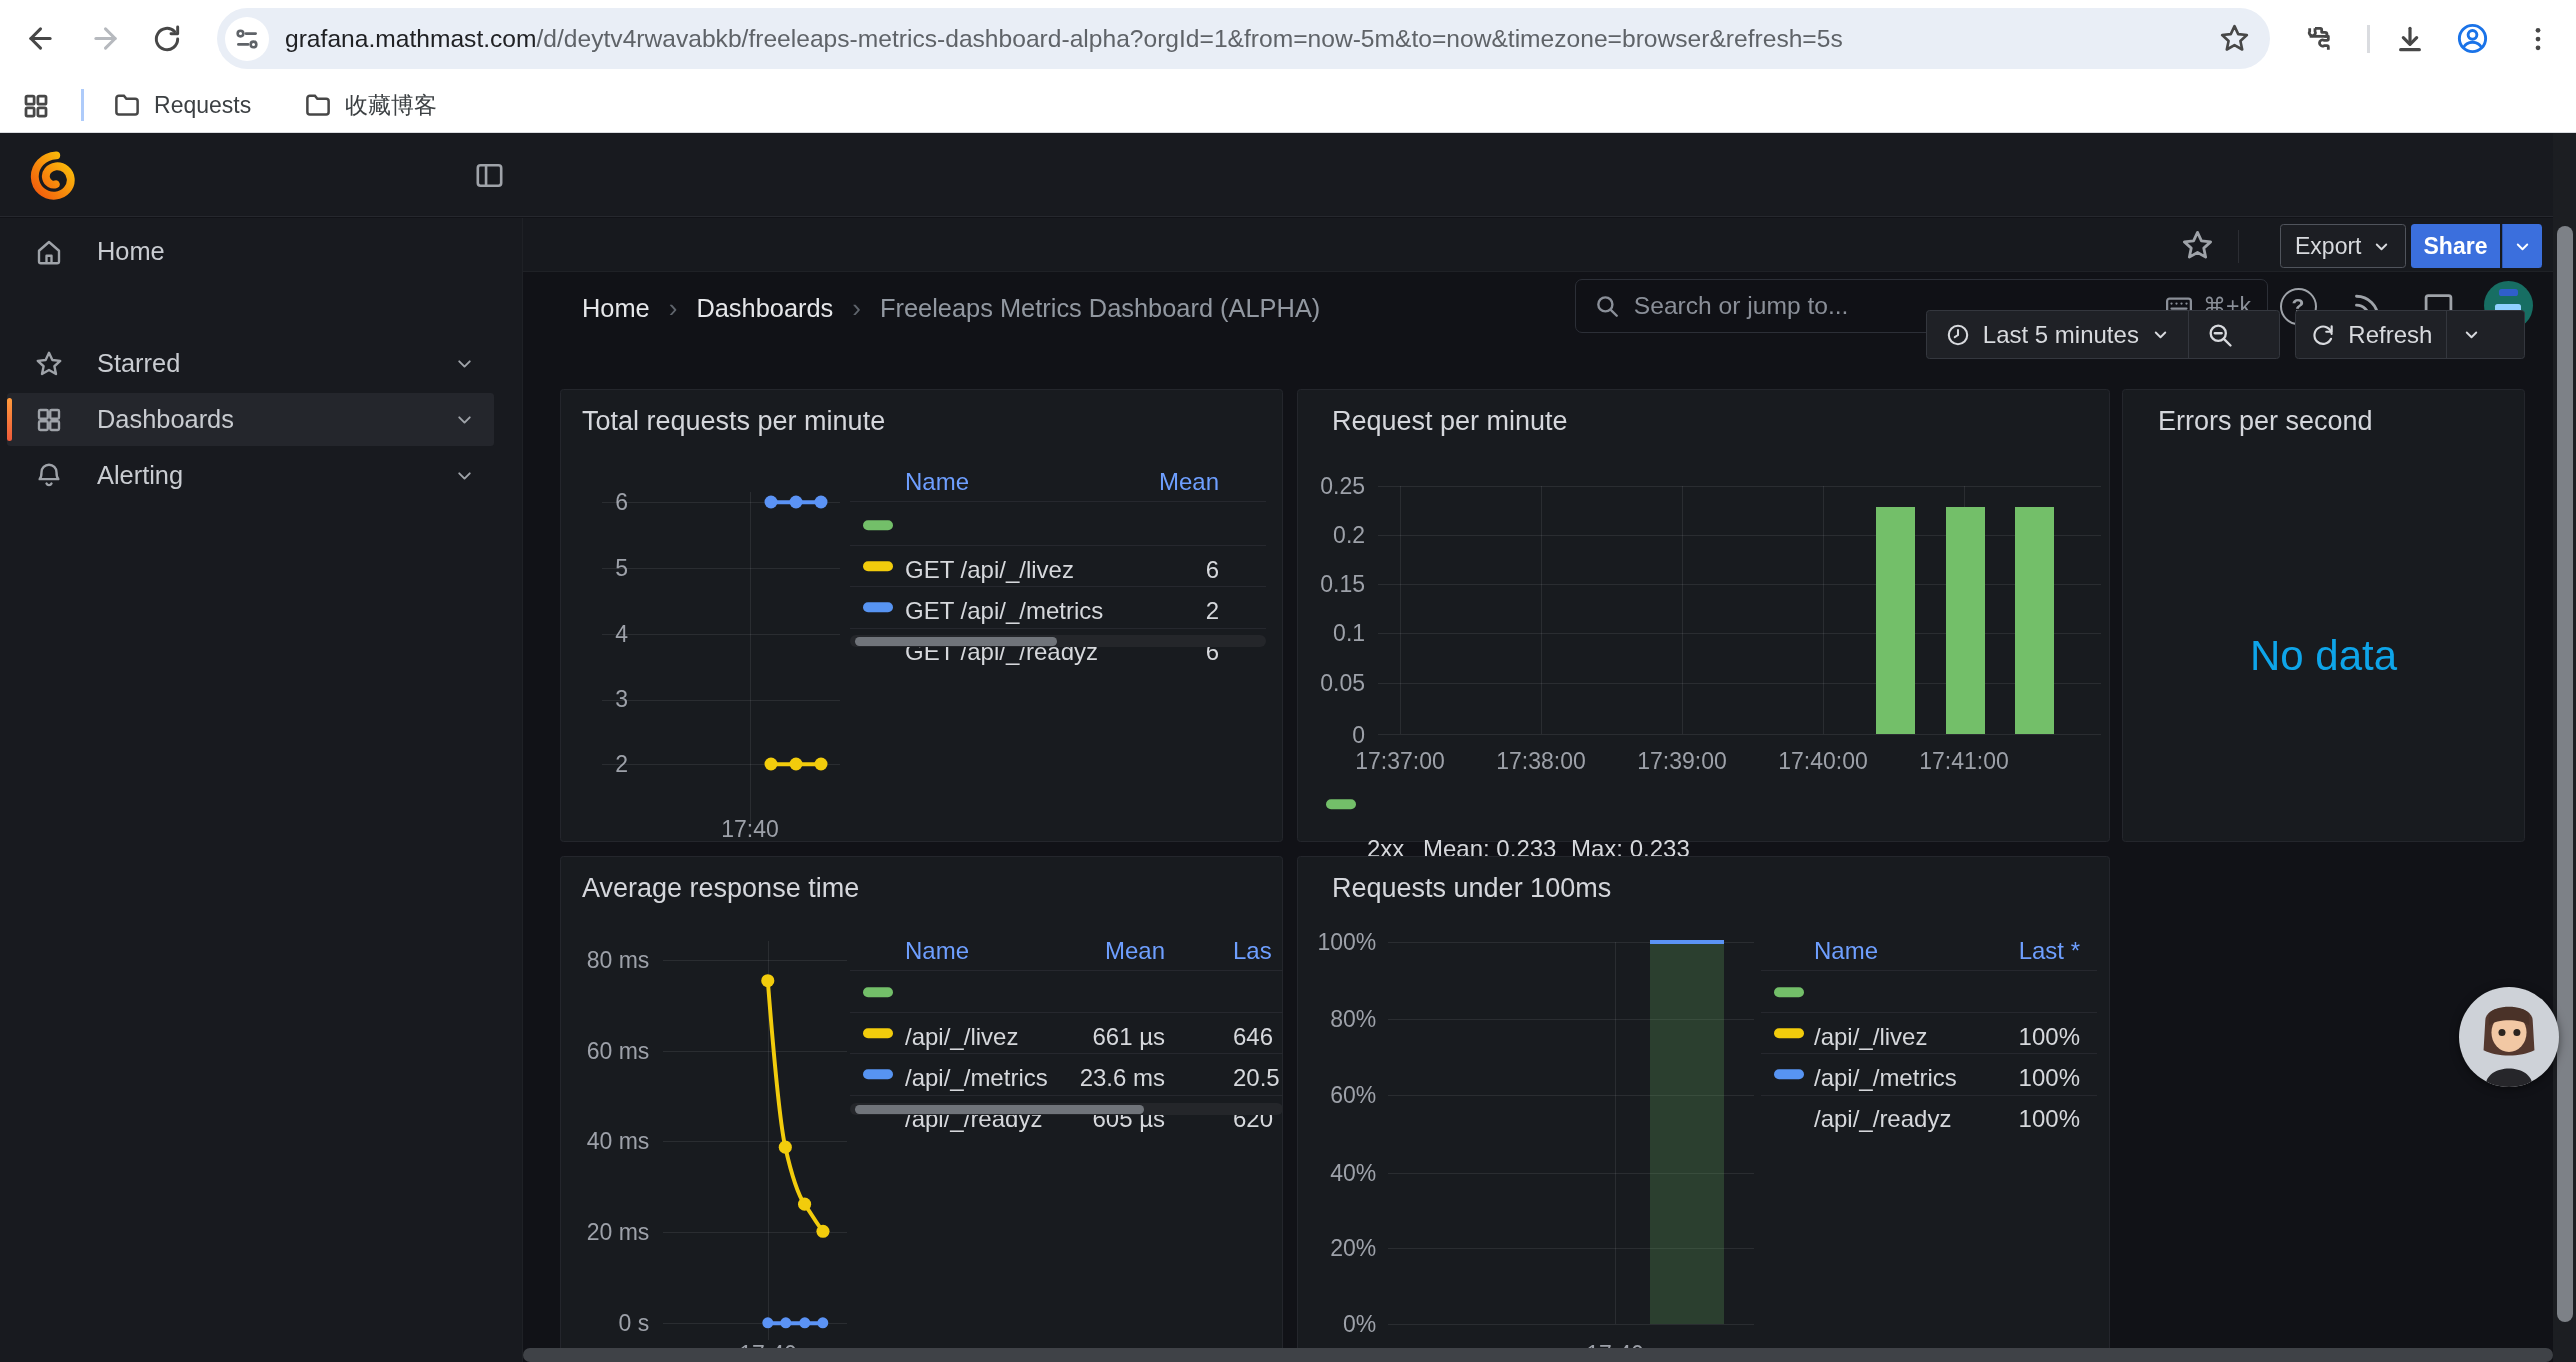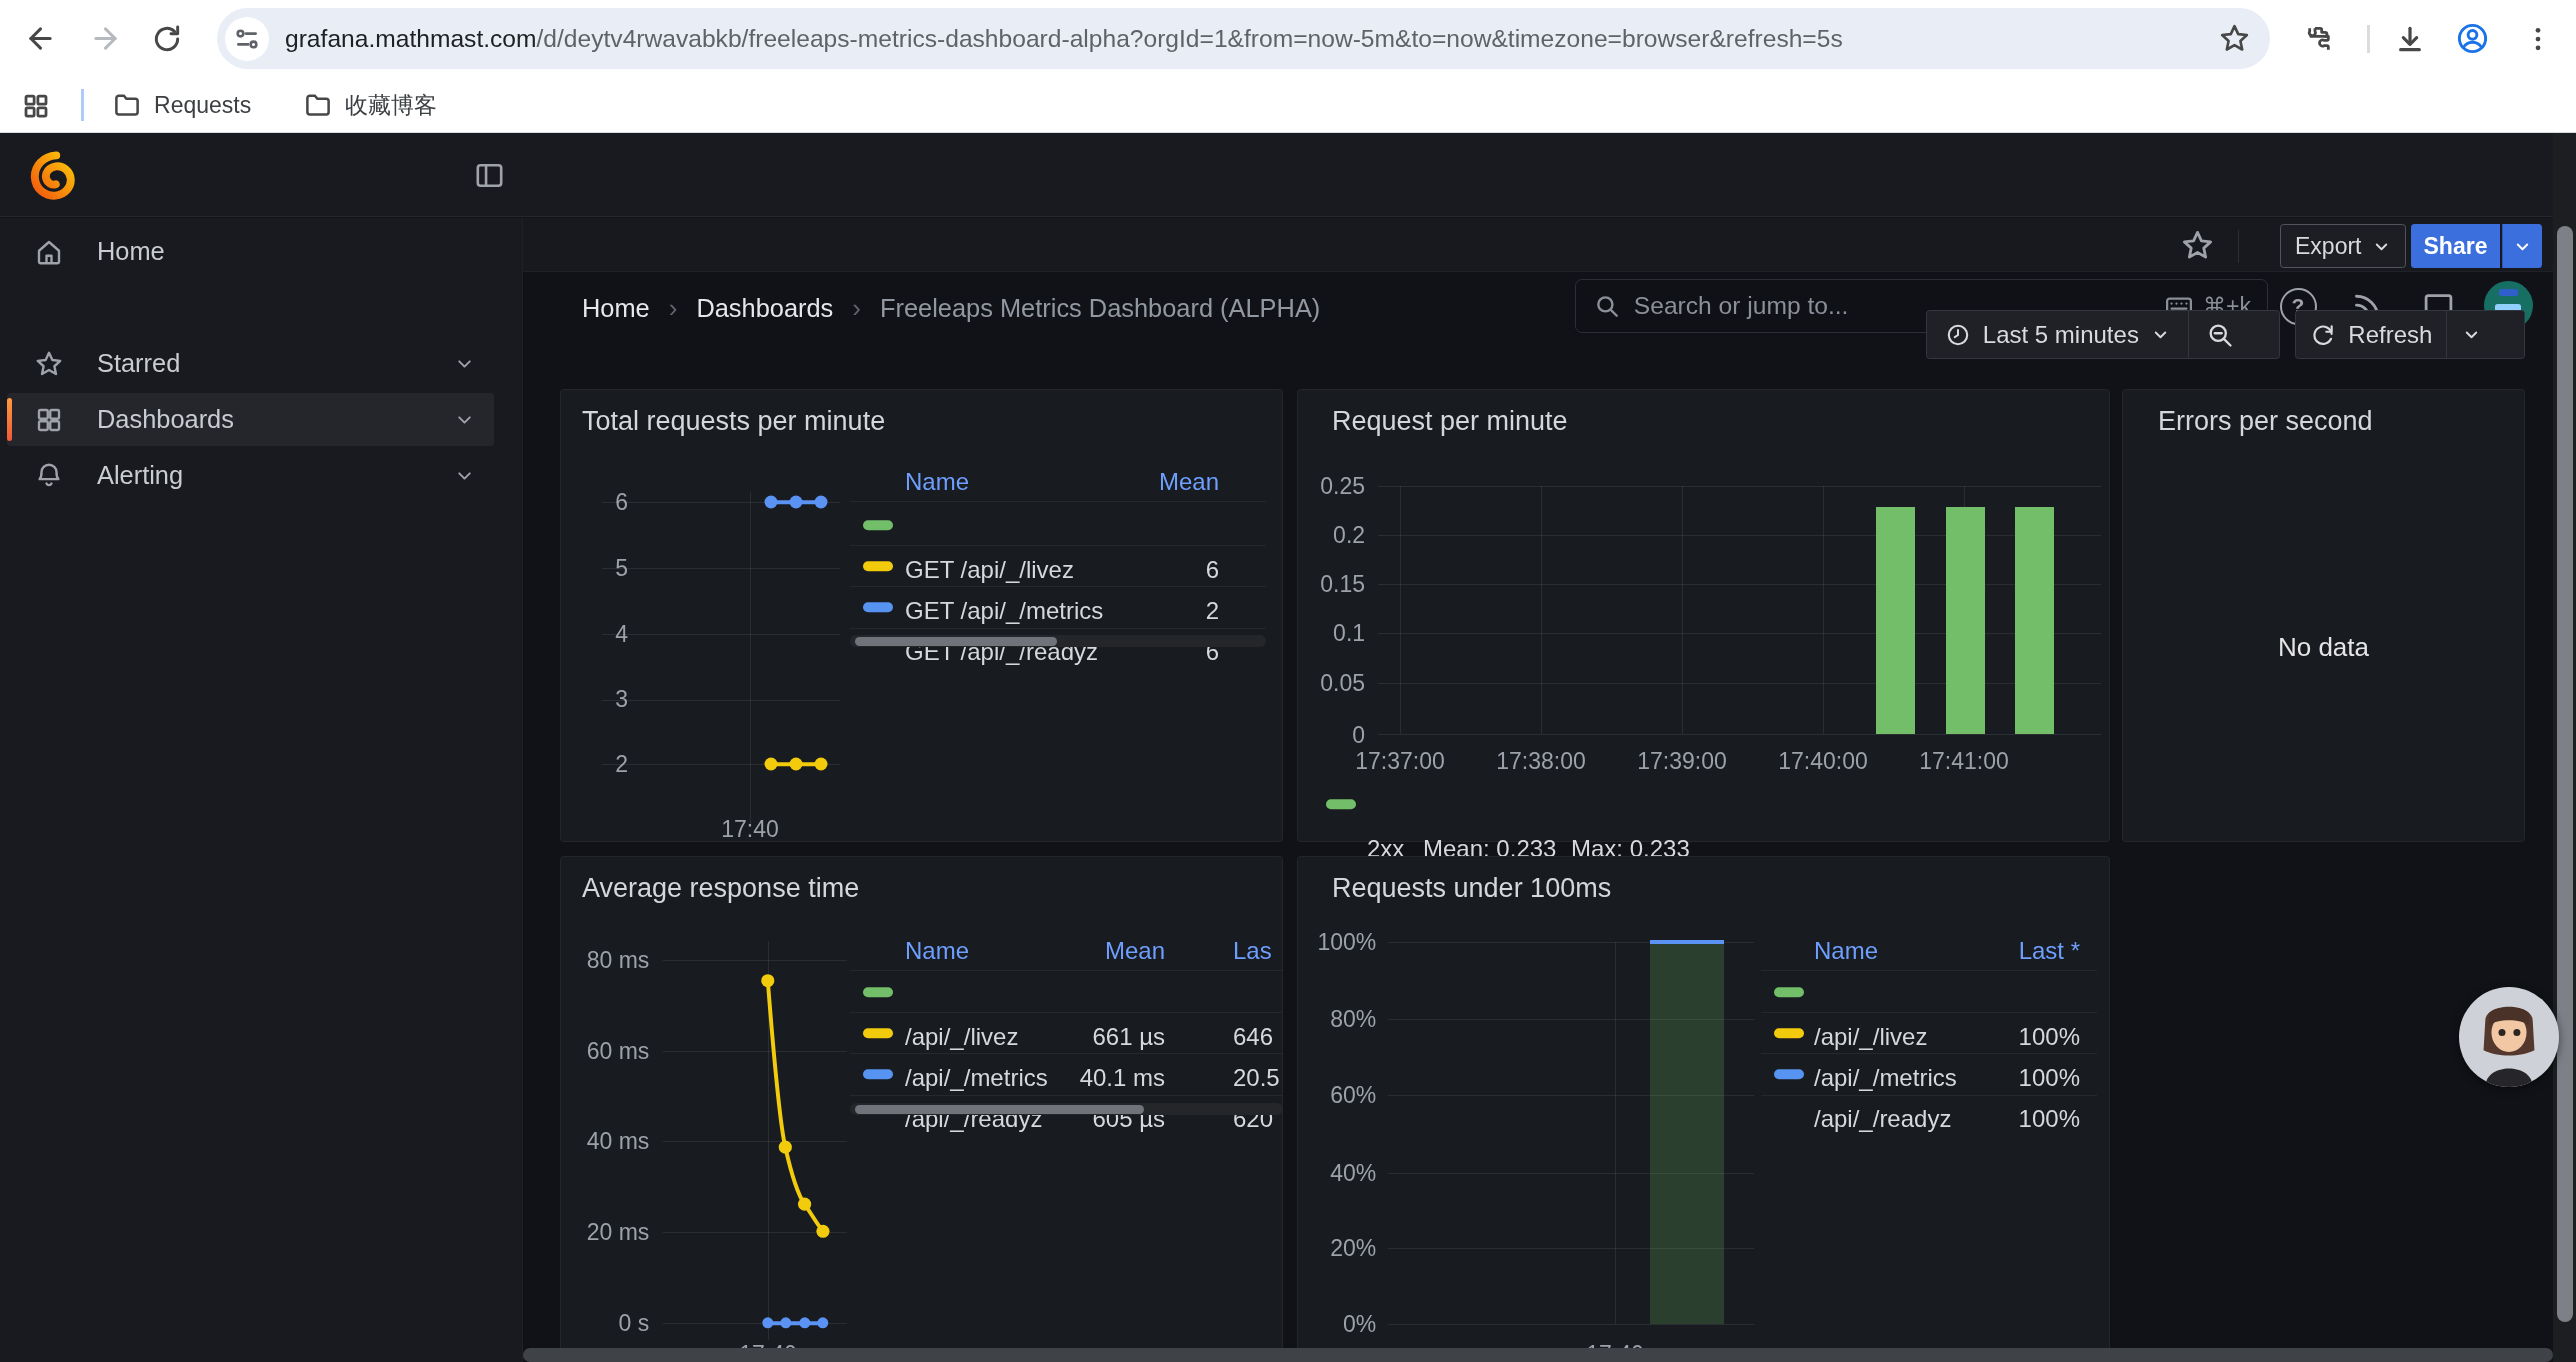--- a/index.html
+++ b/index.html
@@ -53,21 +53,21 @@
   .gridh{position:absolute;height:0.9px;background:rgba(204,204,220,0.10);}
   .gridv{position:absolute;width:0.9px;background:rgba(204,204,220,0.10);}
   .dot{position:absolute;width:13px;height:13px;border-radius:50%;transform:translate(-50%,-50%);}
   .seg{position:absolute;height:3.5px;border-radius:1.8px;transform:translateY(-50%);}
   .lgd-h{position:absolute;color:#6e9fff;font-weight:500;font-size:24px;line-height:26px;}
   .lgd-t{position:absolute;color:#d6d8dc;font-size:24px;line-height:26px;white-space:nowrap;margin-top:45px;}
   .lgd-div{position:absolute;height:0.9px;background:#26282e;}
   .pill{position:absolute;width:30px;height:9.6px;border-radius:5.3px;transform:translateY(-50%);}
   .sbar{position:absolute;height:12.3px;border-radius:6.1px;background:#24262a;}
   .sbar .thumb{position:absolute;top:1.8px;height:8.8px;border-radius:4.4px;background:#70747a;}
-  .nodata{position:absolute;left:0;right:0;text-align:center;color:#e5e5e5;font-size:26px;}
+  .nodata{position:absolute;left:0;right:0;text-align:center;color:#0ea5e9;font-size:42px;}
   .bar{position:absolute;background:#73bf69;}
   
   .v-sb-track{position:absolute;left:2553px;top:133px;width:23px;height:1229px;background:#1c1e22;}
   .v-sb-thumb{position:absolute;left:2557px;top:226px;width:16px;height:1096px;border-radius:8px;background:#7d8187;}
   .h-sb{position:absolute;left:523px;top:1348px;width:2030px;height:14px;border-radius:7px;background:#3f4247;}
   .float-avatar{position:absolute;left:2459px;top:987px;width:100px;height:100px;border-radius:50%;background:#ced2d8;overflow:hidden;box-shadow:0 1.8px 8.8px rgba(0,0,0,.5);}
 </style>
 </head>
 <body>
 
@@ -458,21 +458,21 @@
     <div class="lgd-h" style="left:341px;width:263px;text-align:right;top:81px">Mean</div>
     <div class="lgd-h" style="left:672px;top:81px">Las</div>
     <div class="lgd-div" style="left:289px;width:433px;top:113px"></div>
     <div class="pill" style="left:302px;top:135px;background:#73bf69"></div>
     <div class="lgd-t" style="left:344px;top:122px">/api/_/livez</div>
     <div class="lgd-t" style="left:341px;width:263px;text-align:right;top:122px">661 µs</div>
     <div class="lgd-t" style="left:672px;top:122px;width:51px;overflow:hidden">646</div>
     <div class="lgd-div" style="left:289px;width:433px;top:155px"></div>
     <div class="pill" style="left:302px;top:176px;background:#f2cc0c"></div>
     <div class="lgd-t" style="left:344px;top:163px">/api/_/metrics</div>
-    <div class="lgd-t" style="left:341px;width:263px;text-align:right;top:163px">40.1 ms</div>
+    <div class="lgd-t" style="left:341px;width:263px;text-align:right;top:163px">23.6 ms</div>
     <div class="lgd-t" style="left:672px;top:163px;width:51px;overflow:hidden">20.5 m</div>
     <div class="lgd-div" style="left:289px;width:433px;top:196px"></div>
     <div class="pill" style="left:302px;top:217px;background:#5794f2"></div>
     <div class="lgd-t" style="left:344px;top:204px">/api/_/readyz</div>
     <div class="lgd-t" style="left:341px;width:263px;text-align:right;top:204px">605 µs</div>
     <div class="lgd-t" style="left:672px;top:204px;width:51px;overflow:hidden">620</div>
     <div class="lgd-div" style="left:289px;width:433px;top:238px"></div>
     <div class="sbar" style="left:289px;top:246px;width:433px">
         <div class="thumb" style="left:5.3px;width:289px"></div>
       </div>

